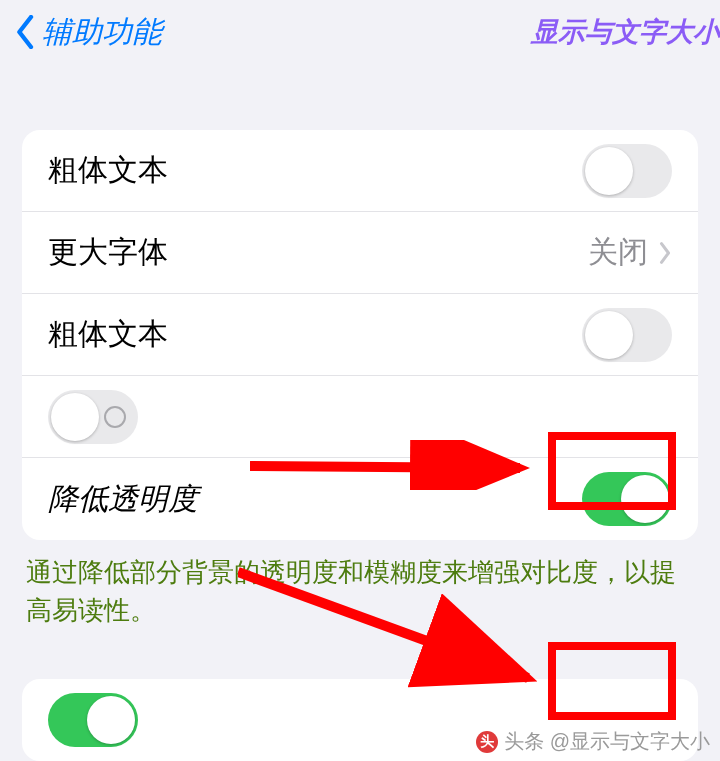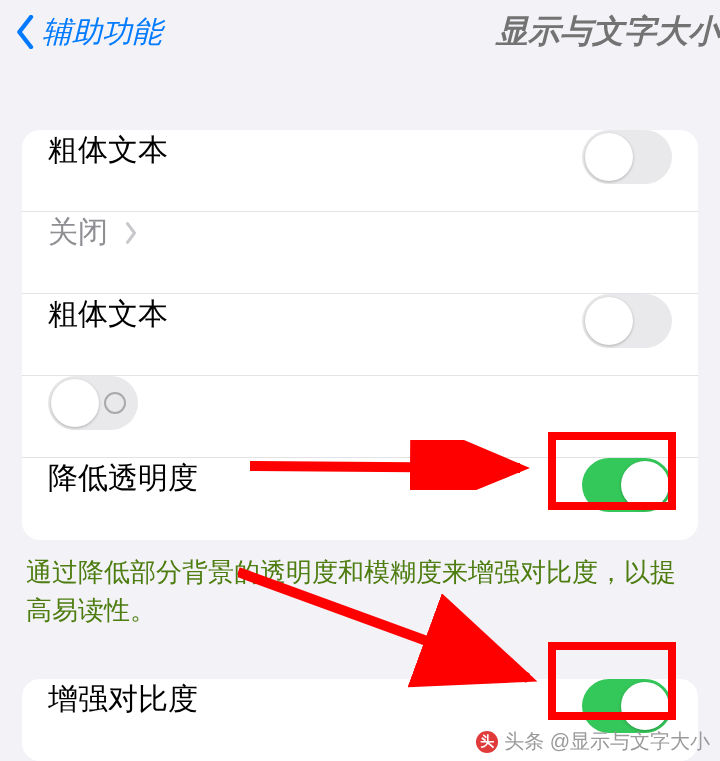--- a/index.html
+++ b/index.html
@@ -28,55 +28,55 @@
     height: 64px;
     display: flex;
     align-items: center;
     gap: 6px;
     color: #007aff;
     font-size: 30px;
     cursor: pointer;
   }
   .back svg { width: 20px; height: 34px; }
   .title {
-    font-size: 32px;
+    font-size: 27px;
     font-weight: 600;
-    color: #737373;
+    color: #8b5cf6;
   }
 
   
   .group {
     background: #fff;
     border-radius: 18px;
     margin: 0 22px;
   }
   .group.first { margin-top: 66px; }
 
   .row {
     display: flex;
-    align-items: flex-start;
+    align-items: center;
     justify-content: space-between;
     min-height: 82px;
     padding: 0 26px;
     border-bottom: 1px solid #e3e3e7;
     position: relative;
   }
-  .group .row:last-child { border-bottom: none; }
+  .group .row:last-child { border-bottom: none; font-style: italic; }
 
   .row-label {
     font-size: 30px;
     font-weight: 400;
     color: #000;
   }
   .row-value {
     font-size: 30px;
     color: #8e8e93;
     display: flex;
     align-items: center;
-    gap: 16px;
+    gap: 10px;
   }
   .row-value svg { width: 14px; height: 24px; }
 
   
   .toggle {
     width: 90px;
     height: 54px;
     border-radius: 27px;
     position: relative;
     flex-shrink: 0;
@@ -162,20 +162,21 @@
 <div class="group first">
 
   <div class="row">
     <span class="row-label">粗体文本</span>
     <div class="toggle off">
       <div class="knob"></div>
     </div>
   </div>
 
   <div class="row">
+    <span class="row-label">更大字体</span>
     <span class="row-value">
       <span>关闭</span>
       <svg viewBox="0 0 12 20">
         <polyline points="3,2 9,10 3,18" fill="none" stroke="#c7c7cc" stroke-width="2.6" stroke-linecap="round" stroke-linejoin="round"></polyline>
       </svg>
     </span>
   </div>
 
   <div class="row">
     <span class="row-label">粗体文本</span>
@@ -199,21 +200,20 @@
   </div>
 
 </div>
 
 <div class="footer">通过降低部分背景的透明度和模糊度来增强对比度，以提高易读性。</div>
 
 <div class="spacer"></div>
 
 <div class="group">
   <div class="row">
-    <span class="row-label">增强对比度</span>
     <div class="toggle on">
       <div class="knob"></div>
     </div>
   </div>
 </div>
 
 <div class="hl" style="left:548px; top:432px; width:128px; height:78px;"></div>
 <div class="hl" style="left:548px; top:642px; width:128px; height:78px;"></div>
 
 <svg class="arrow-svg" style="left:250px; top:440px; width:300px; height:50px;">

